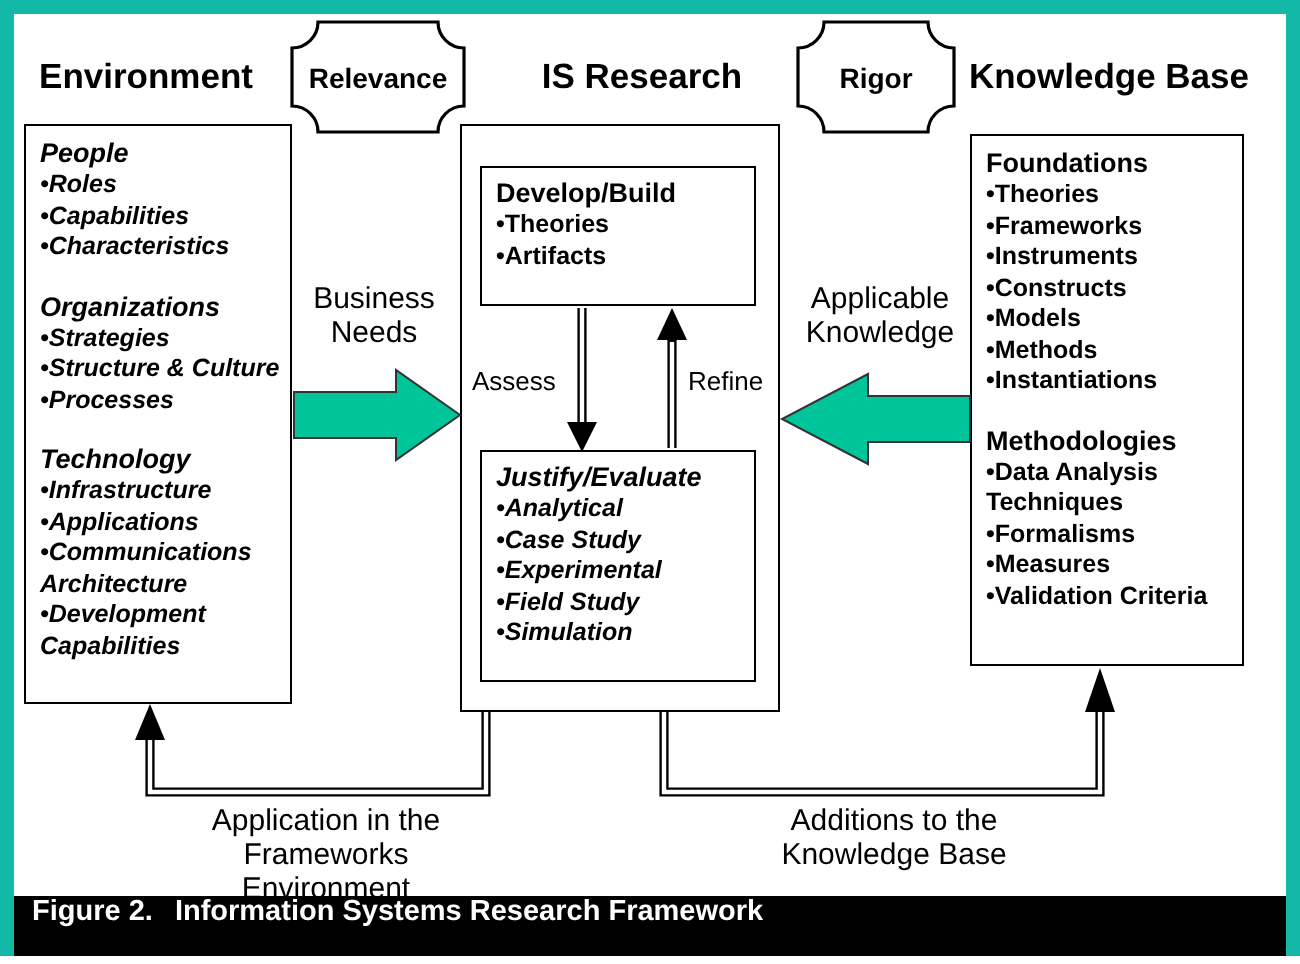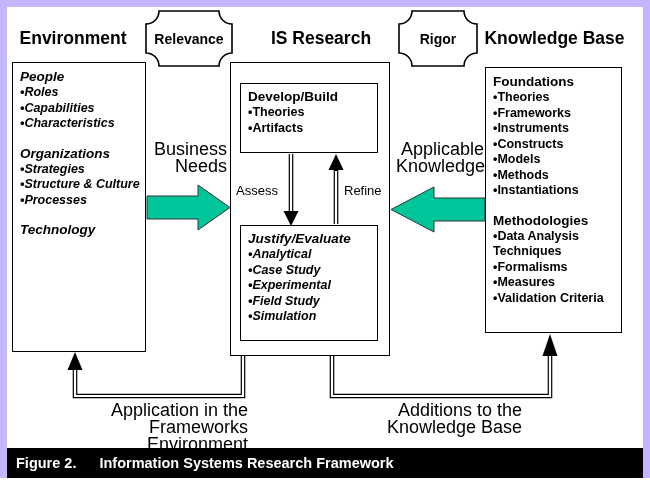--- a/index.html
+++ b/index.html
@@ -1,46 +1,46 @@
 <!DOCTYPE html>
 <html><head>
 <meta charset="utf-8">
 <style>
   html,body{margin:0;padding:0;background:#888;}
   *{box-sizing:border-box;}
   #stage{
-    position:relative;width:650px;height:482px;background:#c4b5fd;
+    position:relative;width:650px;height:482px;background:#14b8a6;
     font-family:"Liberation Sans", sans-serif;color:#000;overflow:hidden;
   }
   #diagram-area{
     position:absolute;left:7px;top:7px;width:636px;height:441px;background:#fff;
   }
   #bottom-strip{position:absolute;left:0;top:478px;width:650px;height:4px;background:#fff;}
   .col-header{
     position:absolute;font-size:17.5px;font-weight:bold;text-align:center;line-height:20px;
   }
   .box{
     position:absolute;background:#fff;border:1.6px solid #000;
   }
   .box-inner{padding:5px 4px 4px 7px;}
   .sec{margin-bottom:13px;}
   .sec-title{font-size:13.5px;font-weight:bold;line-height:17px;}
   .li{font-size:12.5px;font-weight:bold;line-height:15.5px;}
   .flow-label{
-    position:absolute;font-size:18px;line-height:17px;text-align:right;font-weight:normal;
+    position:absolute;font-size:15px;line-height:17px;text-align:center;font-weight:normal;
   }
   .small-label{position:absolute;font-size:13px;font-weight:normal;}
   .badge-text{
     position:absolute;display:flex;align-items:center;justify-content:center;
     font-size:14px;font-weight:bold;
   }
   #overlay-svg{position:absolute;left:0;top:0;pointer-events:none;}
   #caption-bar{
     position:absolute;left:7px;top:448px;width:636px;height:30px;background:#000;
-    display:flex;align-items:center;color:#fff;font-size:14.5px;font-weight:bold;gap:12px;
+    display:flex;align-items:flex-start;color:#fff;font-size:14.5px;font-weight:bold;
   }
   #caption-bar .fig-label{margin-left:9px;margin-right:11px;white-space:nowrap;}
   #caption-bar .fig-title{white-space:nowrap;}
 </style>
 </head>
 <body>
 
 <div id="stage">
   <div id="diagram-area"></div>
 
@@ -61,20 +61,26 @@
       <div class="sec">
         <div class="sec-title">Organizations</div>
         <div>
             <div class="li">•Strategies</div>
             <div class="li">•Structure &amp; Culture</div>
             <div class="li">•Processes</div>
           </div>
       </div>
       <div class="sec">
         <div class="sec-title">Technology</div>
+        <div>
+            <div class="li">•Infrastructure</div>
+            <div class="li">•Applications</div>
+            <div class="li">•Communications Architecture</div>
+            <div class="li">•Development Capabilities</div>
+          </div>
       </div>
     </div>
   </div>
 
   <div class="box" style="left:230px;top:62px;width:160px;height:294px;"></div>
 
   <div class="box" style="left:240px;top:83px;width:138px;height:70px;">
     <div class="box-inner" style="padding-top:4px;">
       <div class="sec-title">Develop/Build</div>
       <div>

